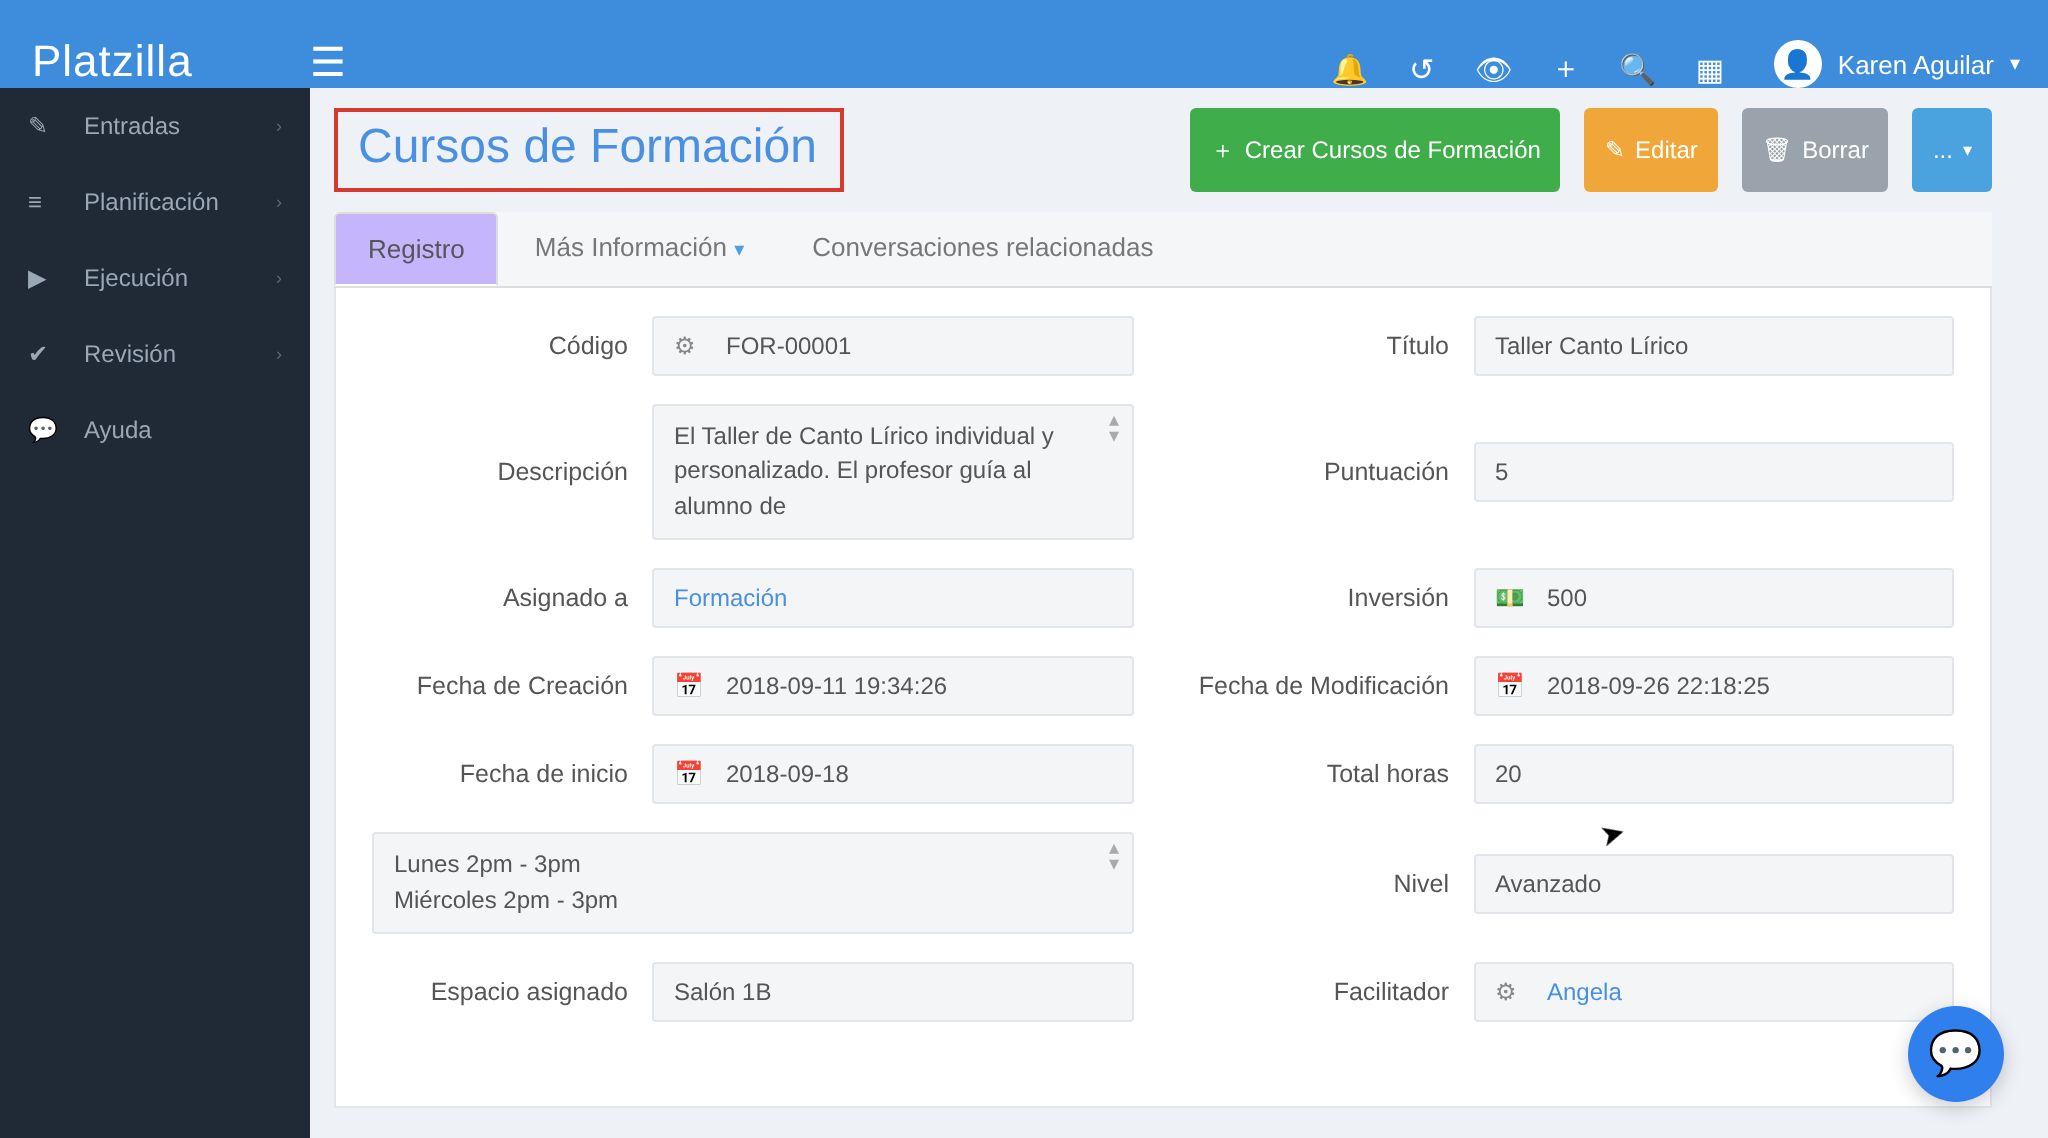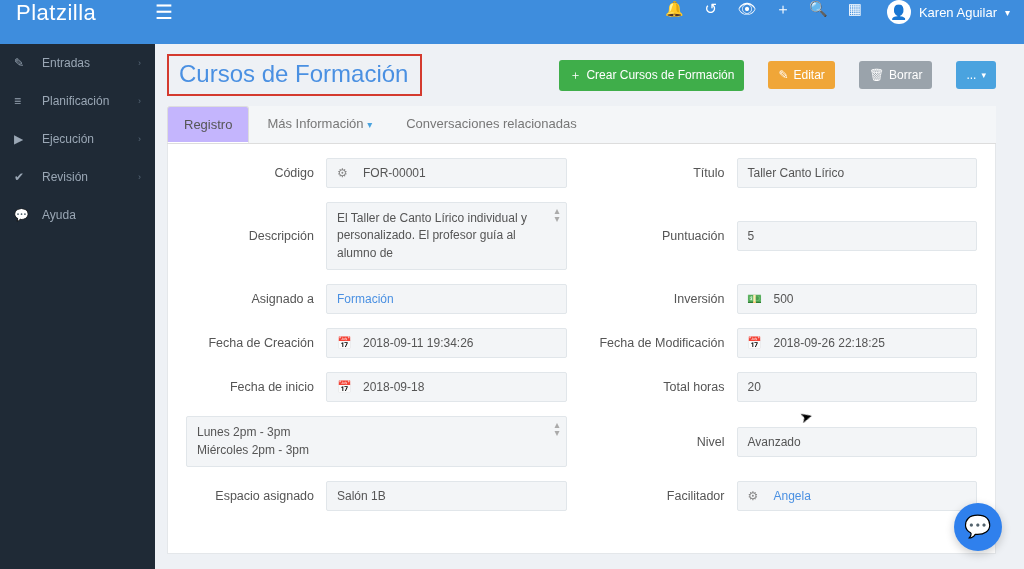--- a/index.html
+++ b/index.html
@@ -1,36 +1,36 @@
 <!DOCTYPE html>
 <html><head>
   <meta charset="utf-8">
   <style>
     * { margin:0; padding:0; box-sizing:border-box; font-family: "Helvetica Neue", Arial, sans-serif; }
     body { background:#eef1f5; height:569px; width:1024px; overflow:hidden; position:relative; }
 
     
-    .topbar { background:#3e8ddd; height:44px; display:flex; align-items:flex-start; color:#fff; }
+    .topbar { background:#3e8ddd; height:44px; display:flex; align-items:flex-end; color:#fff; }
     .brand { width:155px; padding-left:16px; font-size:22px; font-weight:500; letter-spacing:.5px; }
     .ham { width:40px; font-size:20px; cursor:pointer; }
     .spacer { flex:1; }
     .topicon { width:36px; text-align:center; font-size:15px; cursor:pointer; }
     .user { display:flex; align-items:center; gap:8px; padding:0 14px; font-size:13px; cursor:pointer; }
     .avatar-img { width:24px; height:24px; border-radius:50%; background:#fff; display:inline-flex; align-items:center; justify-content:center; font-size:14px; color:#3e8ddd;}
 
     
     .sidebar { position:absolute; top:44px; left:0; bottom:0; width:155px; background:#1f2a36; color:#9aa7b5; }
     .nav-item { display:flex; align-items:center; gap:12px; padding:12px 14px; font-size:12px; cursor:pointer; }
     .nav-item .ico { width:16px; font-size:12px; color:#9aa7b5; }
     .nav-item .chev { margin-left:auto; font-size:9px; color:#5a6a7a; }
 
     
     .main { position:absolute; top:44px; left:155px; right:16px; bottom:0; overflow-y:auto; padding:10px 12px 24px 12px; }
 
-    .page-head { display:flex; align-items:center; gap:24px; margin-bottom:10px; }
+    .page-head { display:flex; gap:12px; margin-bottom:10px; }
     .title-box { border:2px solid #d43a2e; padding:4px 12px 6px 10px; }
     .title-box h1 { font-size:24px; font-weight:400; color:#4a90e2; }
     .head-spacer { flex:1; }
     .btn { padding:7px 10px; border-radius:3px; color:#fff; font-size:12px; border:none; cursor:pointer; display:inline-flex; align-items:center; gap:5px; }
     .btn-green { background:#3fae4a; }
     .btn-orange { background:#f0a638; }
     .btn-grey { background:#9aa3ab; }
     .btn-blue { background:#4aa3df; }
 
     .tabs { display:flex; gap:2px; border-bottom:1px solid #ddd; background:#f4f6f8; }

